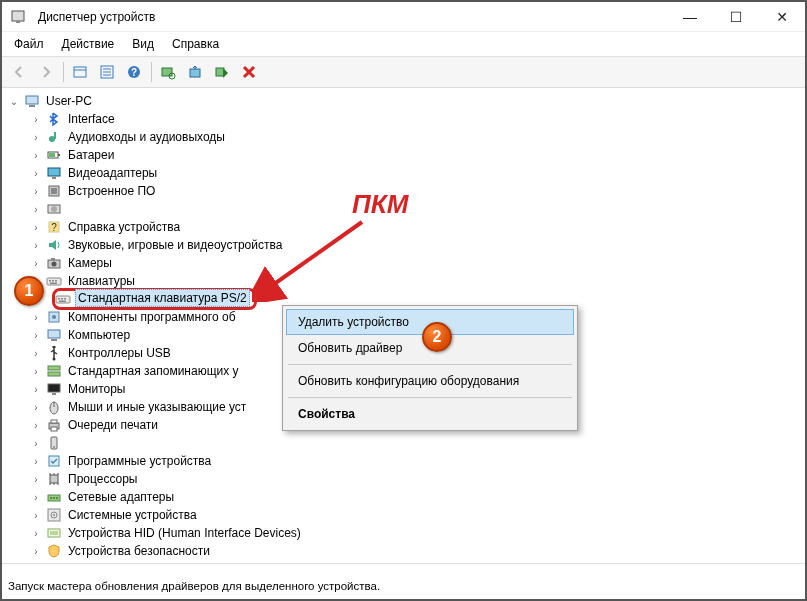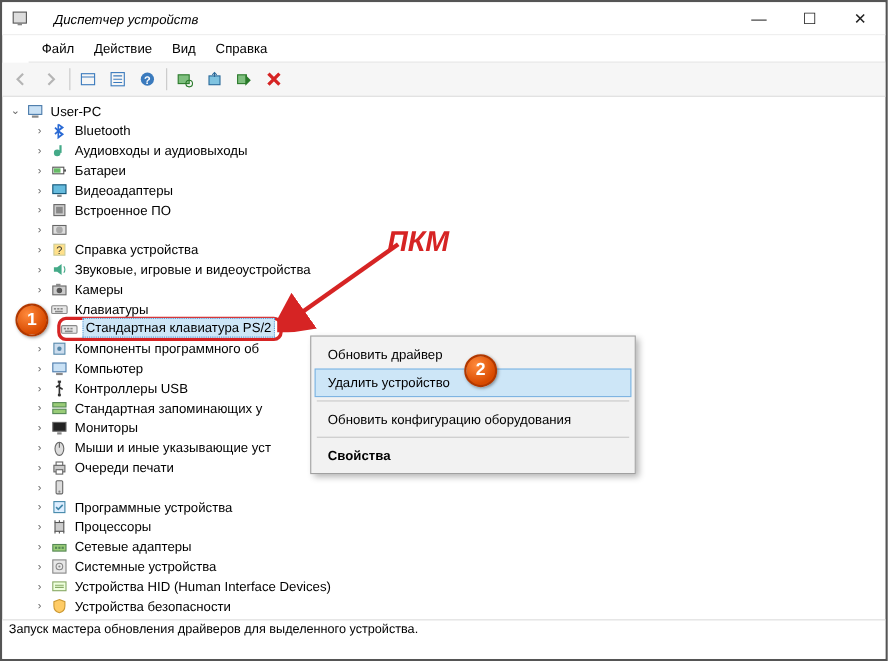--- a/index.html
+++ b/index.html
@@ -16,36 +16,35 @@
   }
   .titlebar {
     display: flex;
     align-items: center;
     justify-content: space-between;
     height: 30px;
     padding: 0 0 0 8px;
     background: #fff;
     border-bottom: 1px solid #eee;
   }
-  .titlebar-left { display: flex; align-items: flex-end; gap: 23px; font-style: italic; }
+  .titlebar-left { display: flex; align-items: center; gap: 12px; }
   .title-icon { width: 16px; height: 16px; }
   .title-text { font-size: 12px; }
   .win-controls { display: flex; }
   .win-btn {
     width: 46px; height: 30px;
     display: flex; align-items: center; justify-content: center;
     font-size: 14px; color: #222;
   }
   .menubar {
     display: flex;
     gap: 2px;
     padding: 2px 4px;
     border-bottom: 1px solid #e0e0e0;
     font-size: 12px;
-    margin-left: 24px;
   }
   .menu-item { padding: 3px 8px; }
   .toolbar {
     display: flex;
     align-items: center;
     gap: 0;
     padding: 3px 4px;
     border-bottom: 1px solid #dcdcdc;
     background: #f6f6f6;
   }
@@ -125,21 +124,21 @@
     gap: 4px;
   }
   .ctx-sep {
     height: 1px; background: #c8c8c8;
     margin: 3px 2px;
   }
   .statusbar {
     position: absolute;
     bottom: 0; left: 0; right: 0;
     height: 36px;
-    padding: 2px 6px;
+    padding: 16px 6px;
     border-top: 1px solid #dcdcdc;
     font-size: 11.5px;
     background: #fff;
   }
   .annotation-label {
     position: absolute;
     color: #d62424;
     font-weight: bold;
     font-size: 26px;
     font-style: italic;
@@ -266,21 +265,21 @@
       </div>
       <ul class="tree-children" id="tree-children">
           <li>
             <div class="tree-row">
               <span class="expander">›</span>
               <span class="node-icon">
                 <svg width="16" height="16" viewBox="0 0 16 16">
                   <path d="M7 2 L11 5 L7 8 L11 11 L7 14 V2 M4 5 L10 11 M4 11 L10 5" stroke="#2a6ad4" fill="none" stroke-width="1.5"></path>
                 </svg>
               </span>
-              <span class="node-label">Bluetooth</span>
+              <span class="node-label">Interface</span>
             </div>
           </li>
           <li>
             <div class="tree-row">
               <span class="expander">›</span>
               <span class="node-icon">
                 <svg width="16" height="16" viewBox="0 0 16 16">
                   <circle cx="6" cy="10" r="3" fill="#4a8"></circle>
                   <rect x="8" y="3" width="2" height="7" fill="#4a8"></rect>
                 </svg>
@@ -582,31 +581,31 @@
               </span>
               <span class="node-label">Устройства безопасности</span>
             </div>
           </li>
         </ul>
     </li>
   </ul>
 </div>
 
 <div class="context-menu">
-  <div class="ctx-item">Обновить драйвер</div>
   <div class="ctx-item hover">
     <span>Удалить устройство</span>
   </div>
+  <div class="ctx-item">Обновить драйвер</div>
   <div class="ctx-sep"></div>
   <div class="ctx-item">Обновить конфигурацию оборудования</div>
   <div class="ctx-sep"></div>
   <div class="ctx-item" style="font-weight:bold">Свойства</div>
 </div>
 
-<div class="annotation-label" style="left:350px; top:202px;">ПКМ</div>
+<div class="annotation-label" style="left:350px; top:187px;">ПКМ</div>
 
 <svg class="arrow" style="left:250px; top:210px;" width="130" height="90">
   <defs>
     <marker id="ah" markerWidth="12" markerHeight="12" refX="2" refY="5" orient="auto">
       <path d="M0 0 L10 5 L0 10 Z" fill="#d62424"></path>
     </marker>
   </defs>
   <line x1="110" y1="10" x2="18" y2="75" stroke="#d62424" stroke-width="4" marker-end="url(#ah)"></line>
 </svg>
 

